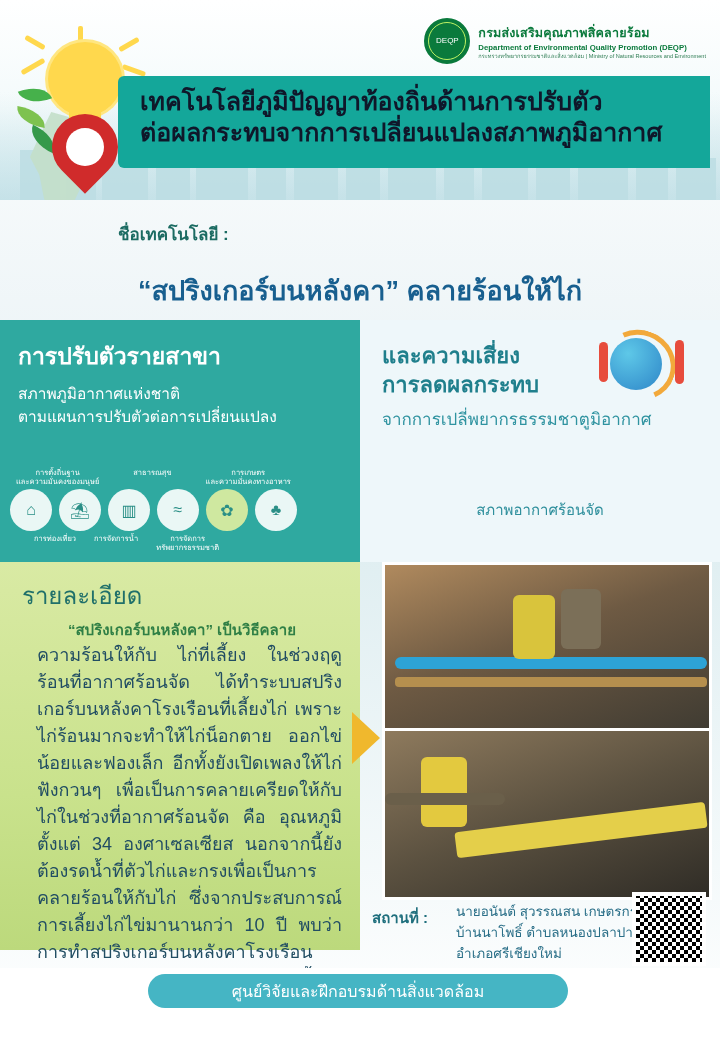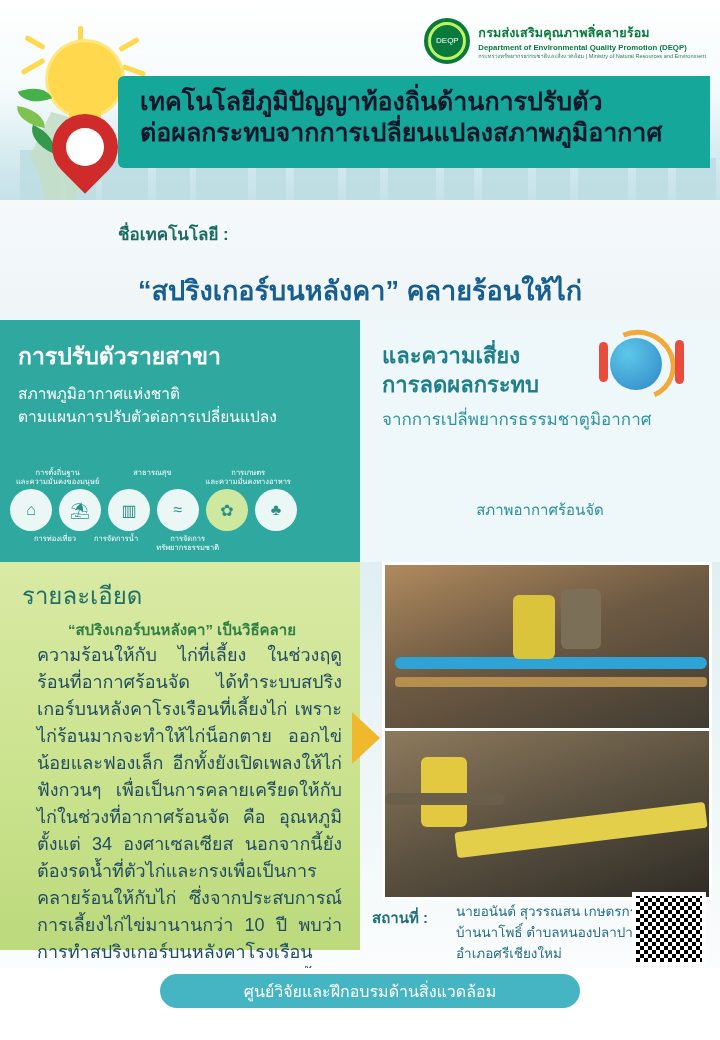--- a/index.html
+++ b/index.html
@@ -37,21 +37,21 @@
   }
   .deqp-mark{
     width:46px;height:46px;border-radius:50%;
     background:#0a7a3c;
     display:flex;align-items:center;justify-content:center;
     color:#fff;font-size:9px;text-align:center;line-height:1.05;
     border:2px solid #0a7a3c;
   }
   .deqp-mark .inner{
     width:38px;height:38px;border-radius:50%;
-    background:#0a7a3c;border:3px solid #bef264;
+    background:#0a7a3c;border:1px solid #bef264;
     display:flex;align-items:center;justify-content:center;
   }
   .deqp-text .l1{ font-size:12.5px;color:#0a7a3c;font-weight:bold;letter-spacing:.2px;}
   .deqp-text .l2{ font-size:7.8px;color:#0a7a3c;font-weight:bold;}
   .deqp-text .l3{ font-size:5.6px;color:#2f7d54;}
 
   
   .bulb-wrap{
     position:absolute; left:14px; top:34px; width:130px; height:175px;
   }
@@ -195,21 +195,21 @@
     background-blend-mode:difference;
   }
   .qr-cap{ position:absolute; right:8px; top:68px; width:90px; text-align:center; font-size:9.5px; color:#3a7f96;}
 
   
   .footer{
     position:absolute; left:0; bottom:0; width:100%; height:72px;
     background:#ffffff;
   }
   .footer-pill{
-    position:absolute; left:160px; top:6px; width:420px; height:34px;
+    position:absolute; left:148px; top:6px; width:420px; height:34px;
     background:#45b5c4; border-radius:18px; color:#fff;
     display:flex; align-items:center; justify-content:center; font-size:16px;
   }
 </style>
 </head>
 <body>
 
 <div class="poster">
 
   <div class="header">

